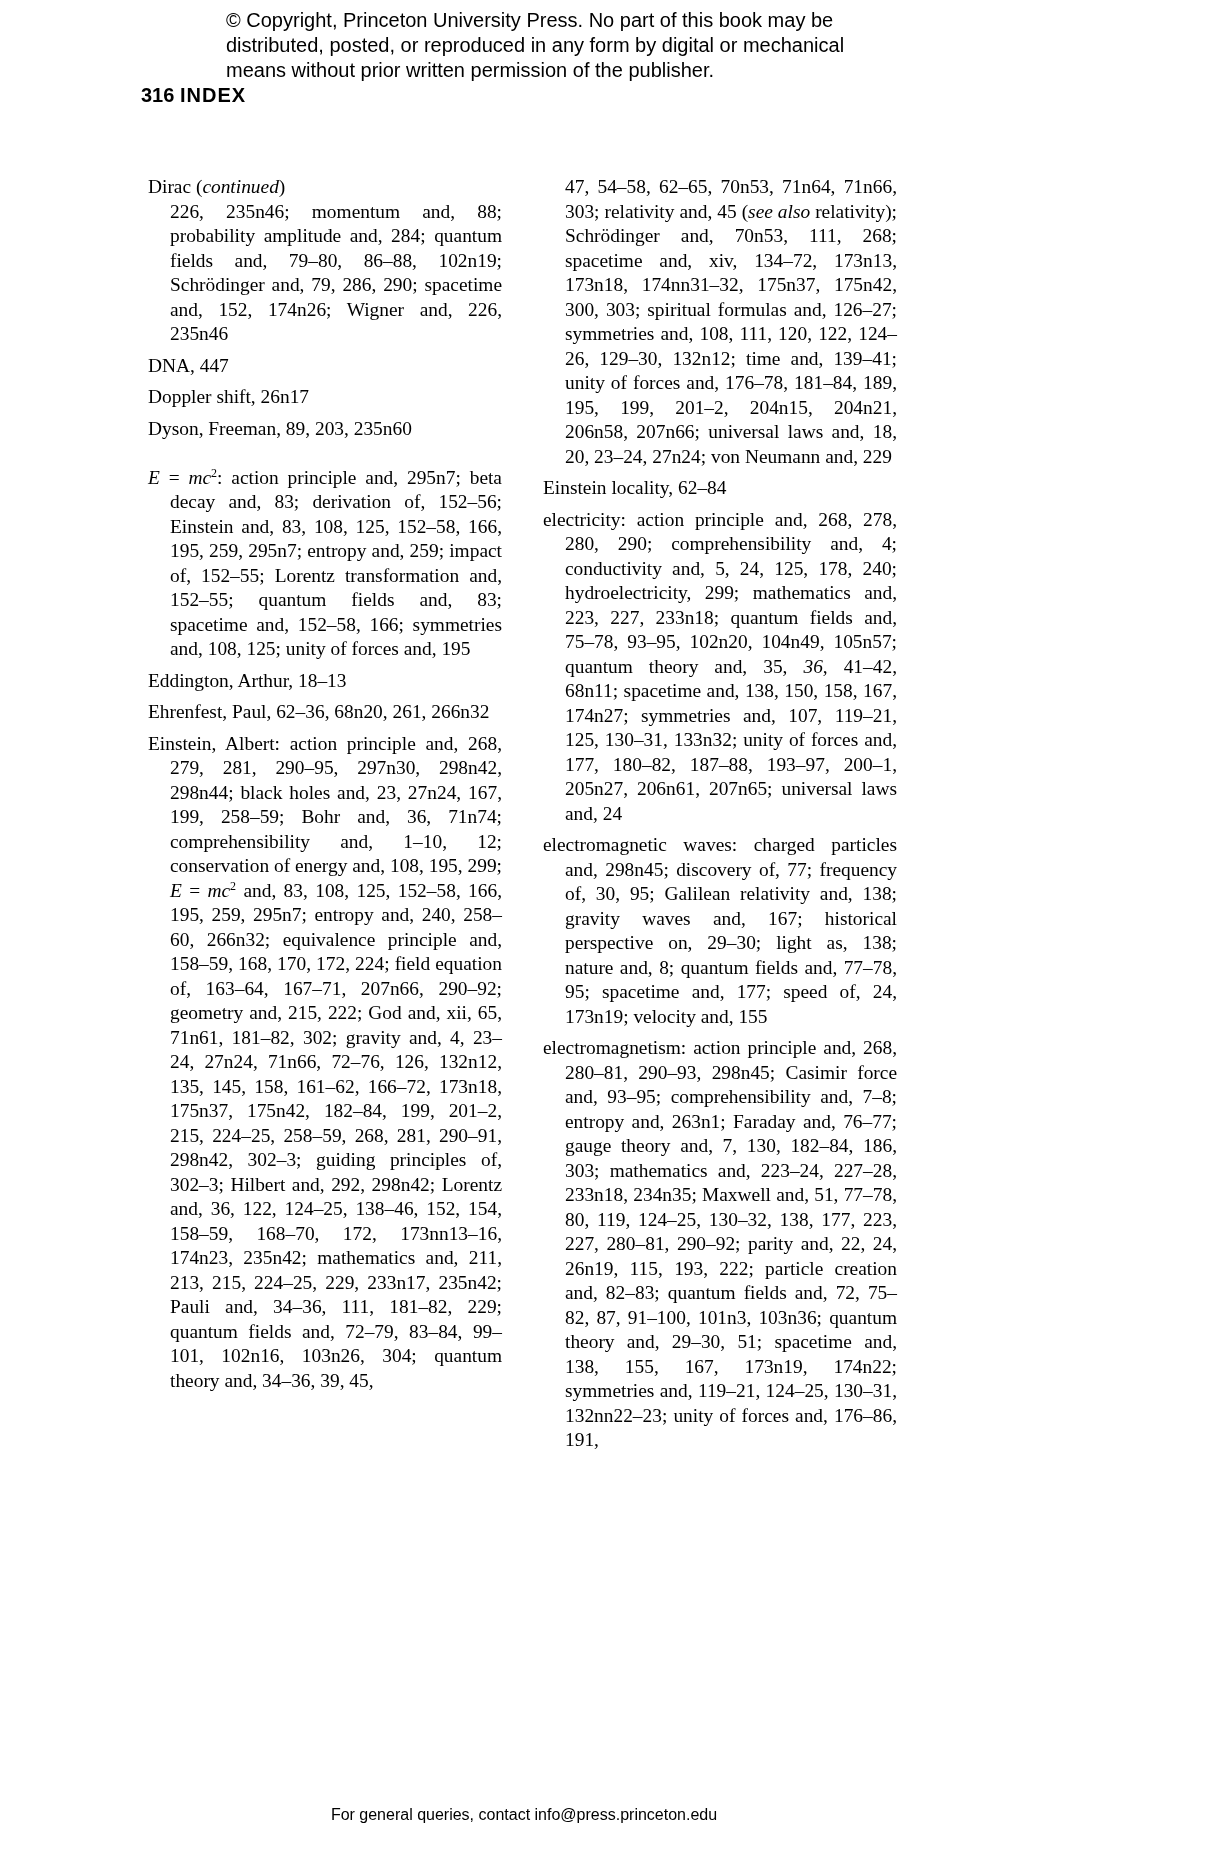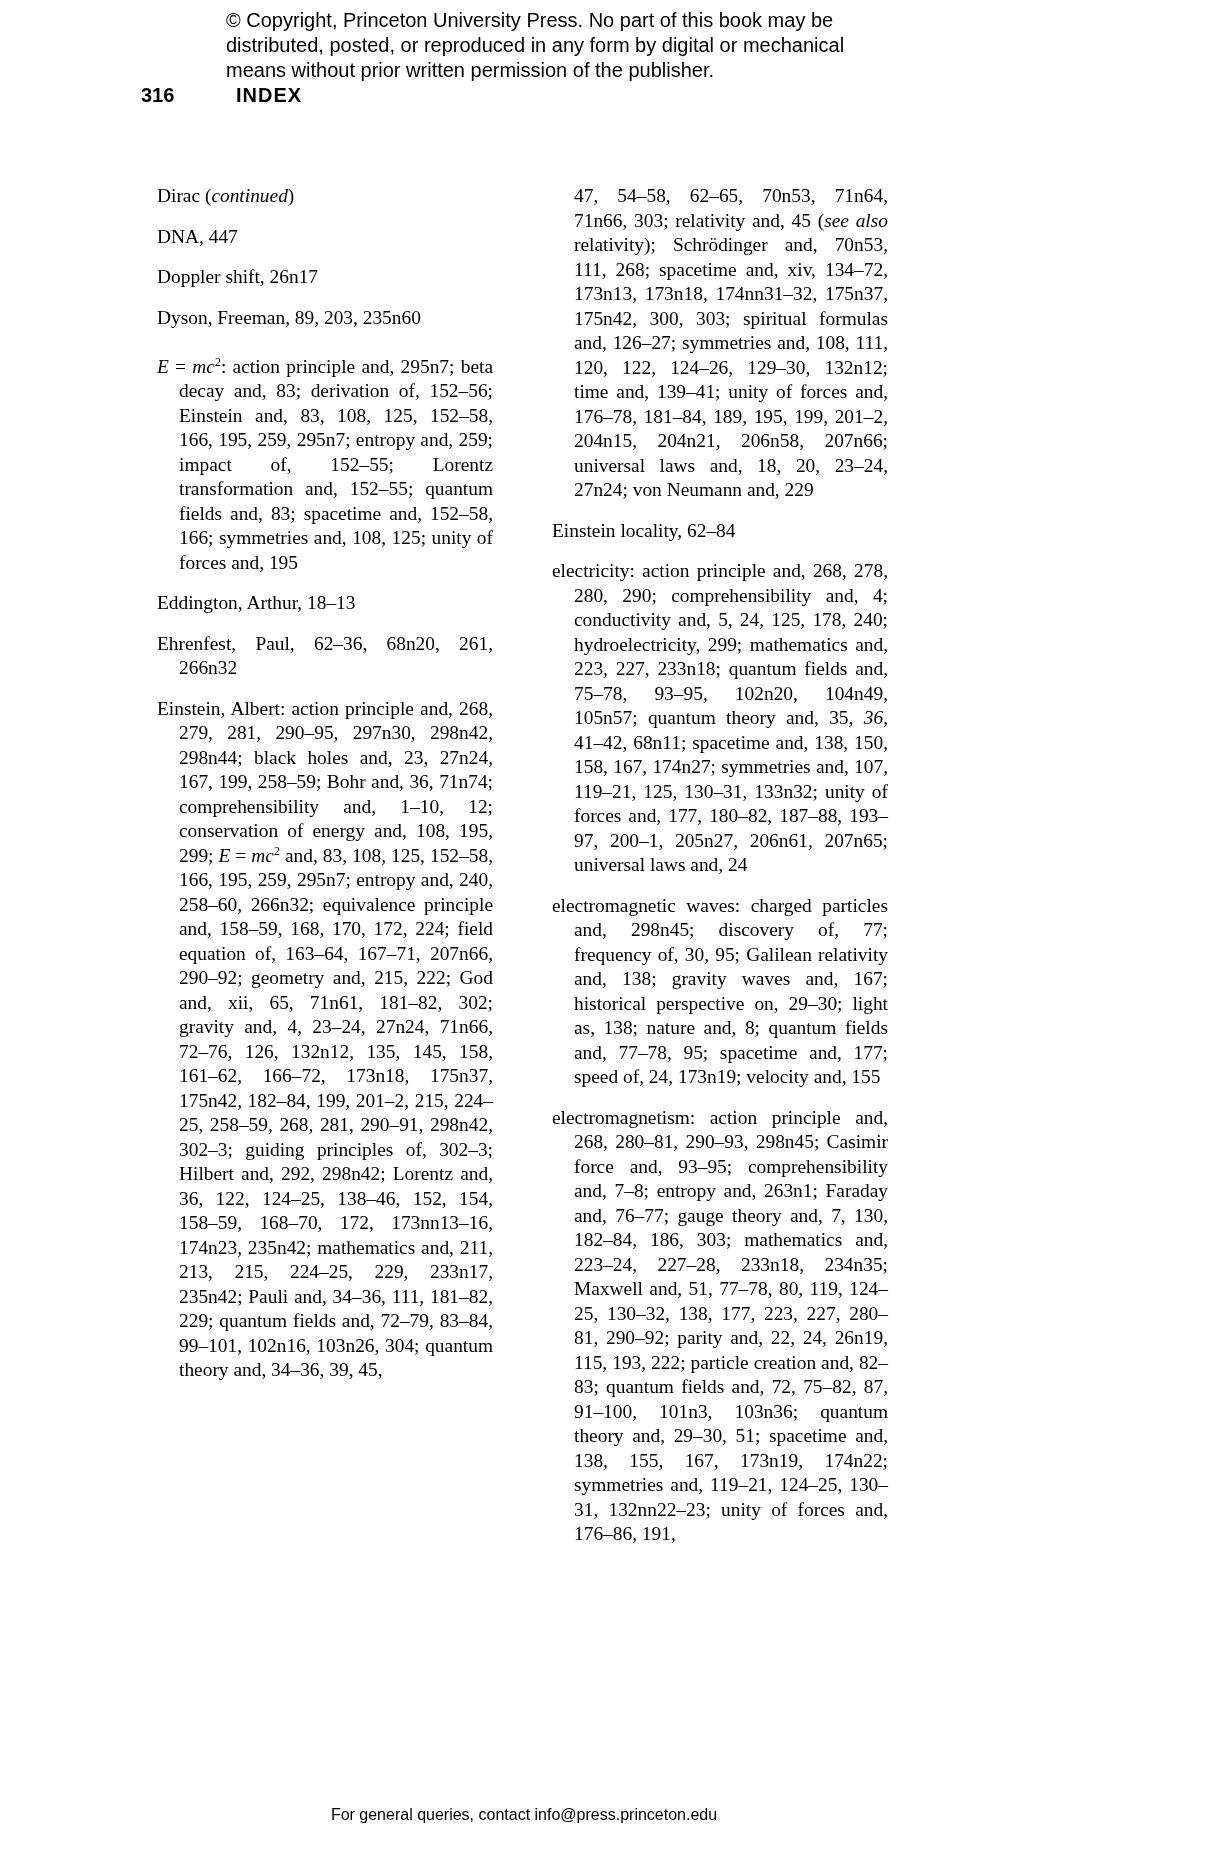--- a/index.html
+++ b/index.html
@@ -26,35 +26,34 @@
   }
   .running-head {
     position: absolute;
     left: 141px;
     top: 84px;
     font-family: "Liberation Sans", sans-serif;
     font-weight: bold;
     font-size: 20px;
   }
   .running-head .section-title {
-    margin-left: 56px;
     letter-spacing: 1px;
   }
   .columns {
     position: absolute;
     left: 141px;
     top: 168px;
     display: flex;
     gap: 27px;
   }
   .col {
     width: 368px;
   }
   .entry {
-    margin: 16px;
+    margin: 7px;
     font-size: 19.4px;
     line-height: 24.5px;
     text-align: justify;
     padding-left: 22px;
     text-indent: -22px;
   }
   .entry.continuation {
     text-indent: 0;
   }
   .entry.gap-before {
@@ -90,20 +89,21 @@
   <div class="running-head">
     <span class="page-num">316</span>
     <span class="section-title">INDEX</span>
   </div>
 
   <div class="columns">
 
     <div class="col">
       <p class="entry">
         <span>Dirac (<i>continued</i>)</span><br>
+        <span>226, 235n46; momentum and, 88; probability amplitude and, 284; quantum fields and, 79–80, 86–88, 102n19; Schrödinger and, 79, 286, 290; spacetime and, 152, 174n26; Wigner and, 226, 235n46</span>
       </p>
       <p class="entry">DNA, 447</p>
       <p class="entry">Doppler shift, 26n17</p>
       <p class="entry">Dyson, Freeman, 89, 203, 235n60</p>
       <p class="entry gap-before"><i>E</i> = <i>mc</i><sup>2</sup>: action principle and, 295n7; beta decay and, 83; derivation of, 152–56; Einstein and, 83, 108, 125, 152–58, 166, 195, 259, 295n7; entropy and, 259; impact of, 152–55; Lorentz transformation and, 152–55; quantum fields and, 83; spacetime and, 152–58, 166; symmetries and, 108, 125; unity of forces and, 195</p>
       <p class="entry">Eddington, Arthur, 18–13</p>
       <p class="entry">Ehrenfest, Paul, 62–36, 68n20, 261, 266n32</p>
       <p class="entry">Einstein, Albert: action principle and, 268, 279, 281, 290–95, 297n30, 298n42, 298n44; black holes and, 23, 27n24, 167, 199, 258–59; Bohr and, 36, 71n74; comprehensibility and, 1–10, 12; conservation of energy and, 108, 195, 299; <i>E</i> = <i>mc</i><sup>2</sup> and, 83, 108, 125, 152–58, 166, 195, 259, 295n7; entropy and, 240, 258–60, 266n32; equivalence principle and, 158–59, 168, 170, 172, 224; field equation of, 163–64, 167–71, 207n66, 290–92; geometry and, 215, 222; God and, xii, 65, 71n61, 181–82, 302; gravity and, 4, 23–24, 27n24, 71n66, 72–76, 126, 132n12, 135, 145, 158, 161–62, 166–72, 173n18, 175n37, 175n42, 182–84, 199, 201–2, 215, 224–25, 258–59, 268, 281, 290–91, 298n42, 302–3; guiding principles of, 302–3; Hilbert and, 292, 298n42; Lorentz and, 36, 122, 124–25, 138–46, 152, 154, 158–59, 168–70, 172, 173nn13–16, 174n23, 235n42; mathematics and, 211, 213, 215, 224–25, 229, 233n17, 235n42; Pauli and, 34–36, 111, 181–82, 229; quantum fields and, 72–79, 83–84, 99–101, 102n16, 103n26, 304; quantum theory and, 34–36, 39, 45,</p>
     </div>
 

